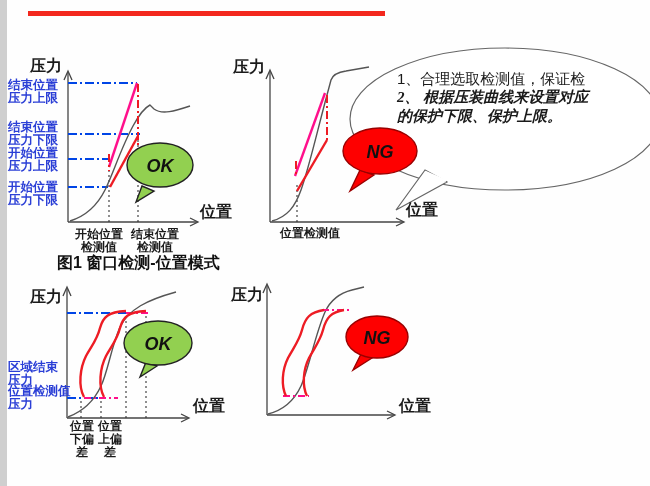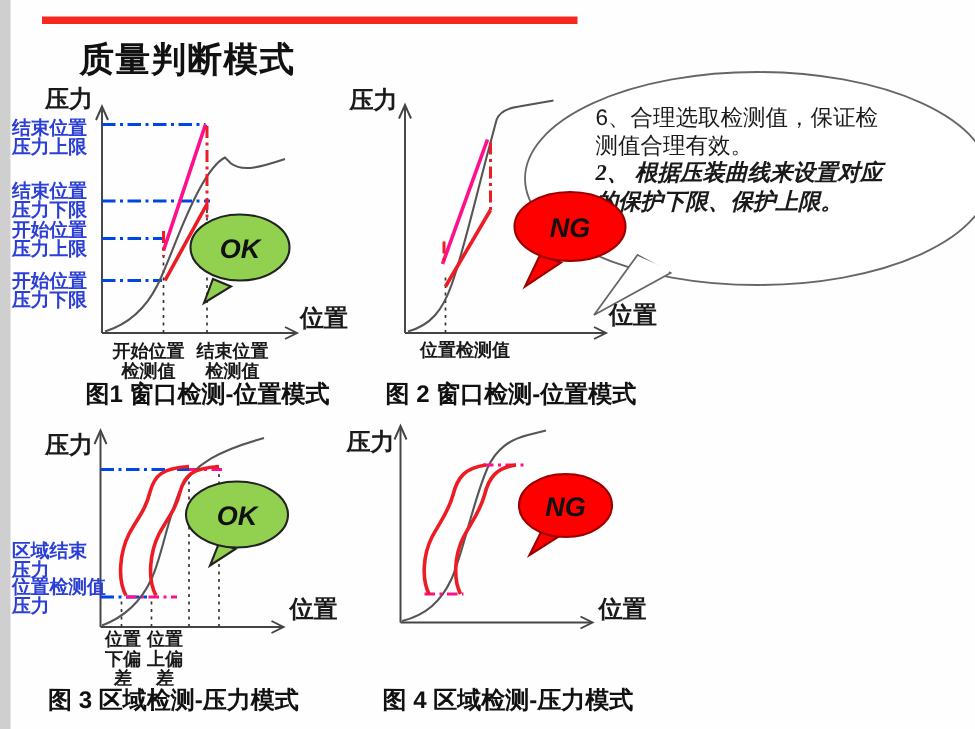--- a/index.html
+++ b/index.html
@@ -22,21 +22,20 @@
   .result-text{font-size:18px;font-style:italic;font-weight:600;fill:#111;
                font-family:"Liberation Sans",sans-serif;}
 </style>
 </head>
 <body>
 
 <div class="slide">
 
   <div class="left-strip"></div>
   <div class="accent-bar"></div>
-  <h1 class="title">质量判断模式</h1>
 
   <svg class="linework" width="650" height="486" viewBox="0 0 650 486">
 
     <g>
       <path d="M68,222 L68,73" stroke="#444" stroke-width="1.3" fill="none"></path>
       <path d="M64,80 L68,71 L72,80" stroke="#444" stroke-width="1.3" fill="none"></path>
       <path d="M68,222 L197,222" stroke="#444" stroke-width="1.3" fill="none"></path>
       <path d="M190,218 L198,222 L190,226" stroke="#444" stroke-width="1.3" fill="none"></path>
 
       <path d="M68,83 H137" stroke="#0045e6" stroke-width="2" stroke-dasharray="9 3 2 3" fill="none"></path>
@@ -165,27 +164,23 @@
       <div>下偏</div>
       <div>差</div>
     </div>
   <div class="txt marker-label" style="left:94px;top:420px;width:32px;">
     <div>位置</div>
       <div>上偏</div>
       <div>差</div>
     </div>
 
   <div class="txt caption" style="left:57px;top:253px;">图1 窗口检测-位置模式</div>
-  <div class="txt caption" style="left:257px;top:253px;">图 2 窗口检测-位置模式</div>
-  <div class="txt caption" style="left:32px;top:457px;">图 3 区域检测-压力模式</div>
-  <div class="txt caption" style="left:255px;top:457px;">图 4 区域检测-压力模式</div>
 
   <div class="note">
-    <div class="upright">6、合理选取检测值，保证检</div>
-    <div class="upright">测值合理有效。</div>
+    <div class="upright">1、合理选取检测值，保证检</div>
     <div>2、 根据压装曲线来设置对应</div>
     <div>的保护下限、保护上限。</div>
   </div>
 
   <svg class="bubbles" width="650" height="486" viewBox="0 0 650 486">
     <g>
       <path d="M142,186 L154,191 L136,202 Z" fill="#92d050" stroke="#222" stroke-width="1.4"></path>
       <ellipse cx="160" cy="165" rx="33" ry="22" fill="#92d050" stroke="#222" stroke-width="1.4"></ellipse>
       <text x="160" y="172" text-anchor="middle" class="result-text">OK</text>
     </g>

